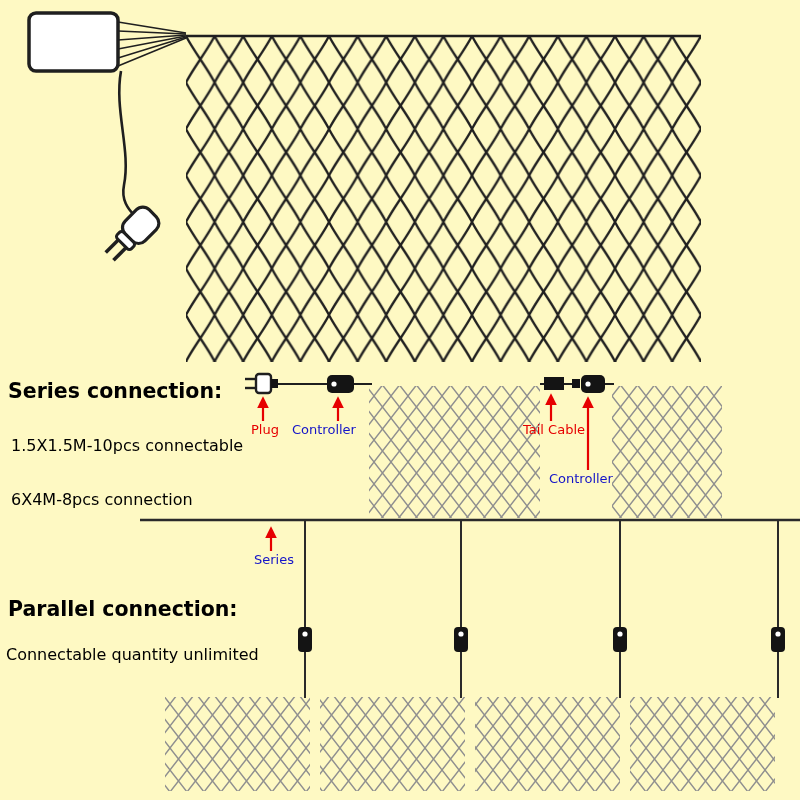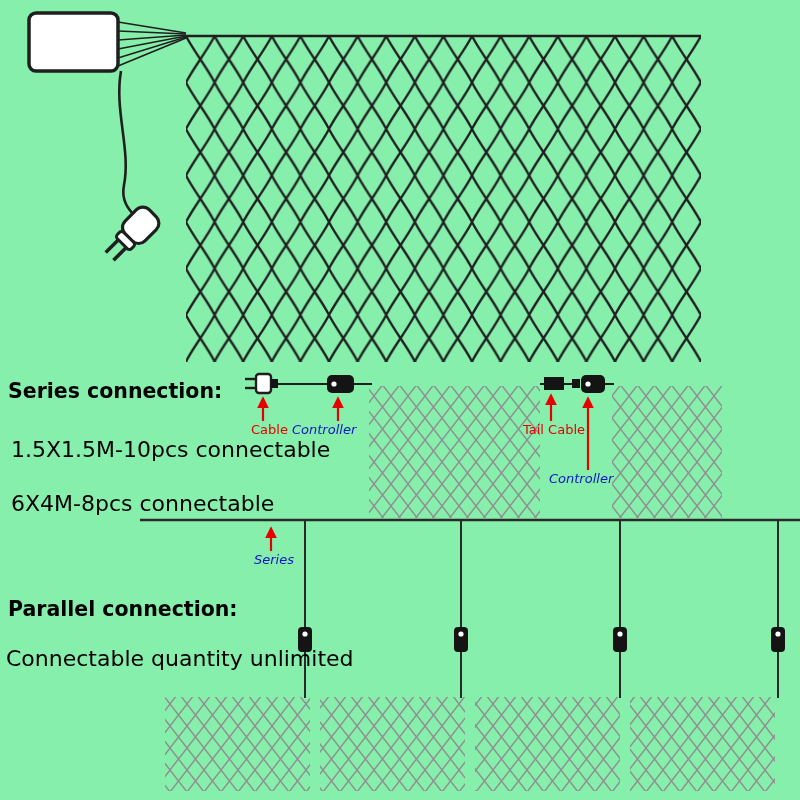--- a/index.html
+++ b/index.html
@@ -1,26 +1,26 @@
 <!DOCTYPE html>
 <html><head>
 <meta charset="utf-8">
 <style>
   html,body{margin:0;padding:0;background:#fff;}
   .canvas{
-    position:relative;width:800px;height:800px;background:#86efac;overflow:hidden;
+    position:relative;width:800px;height:800px;background:#fef9c3;overflow:hidden;
     font-family:"DejaVu Sans","Liberation Sans",sans-serif;
   }
   .layer{position:absolute;left:0;top:0;}
   .txt{position:absolute;white-space:nowrap;color:#000;line-height:1.15;}
   .h1{font-size:20.5px;font-weight:700;}
-  .spec{font-size:22px;}
+  .spec{font-size:16px;}
   .lbl{font-size:13px;}
   .red{color:#e60000;}
-  .blue{color:#1414c8;font-style:italic;}
+  .blue{color:#1414c8;}
 </style>
 </head>
 <body>
 
 <div class="canvas">
 
   <svg class="layer" width="800" height="800" viewBox="0 0 800 800">
     <defs>
       <pattern id="netBig" width="28.6" height="46.5" patternUnits="userSpaceOnUse" x="186" y="36">
         <path d="M0,0 C7,14 21.6,32.5 28.6,46.5 M28.6,0 C21.6,14 7,32.5 0,46.5" fill="none" stroke="#1f1f1f" stroke-width="2.3"></path>
@@ -118,23 +118,23 @@
 
       <rect x="165" y="697" width="145" height="94" fill="url(#netGray)"></rect>
       <rect x="320" y="697" width="145" height="94" fill="url(#netGray)"></rect>
       <rect x="475" y="697" width="145" height="94" fill="url(#netGray)"></rect>
       <rect x="630" y="697" width="145" height="94" fill="url(#netGray)"></rect>
     </g>
   </svg>
 
   <div class="txt h1" style="left:8px;top:380px">Series connection:</div>
   <div class="txt spec" style="left:11px;top:437px">1.5X1.5M-10pcs connectable</div>
-  <div class="txt spec" style="left:11px;top:491px">6X4M-8pcs connectable</div>
+  <div class="txt spec" style="left:11px;top:491px">6X4M-8pcs connection</div>
 
-  <div class="txt lbl red" style="left:251px;top:423px">Cable</div>
+  <div class="txt lbl red" style="left:251px;top:423px">Plug</div>
   <div class="txt lbl blue" style="left:292px;top:423px">Controller</div>
   <div class="txt lbl red" style="left:523px;top:423px">Tail Cable</div>
   <div class="txt lbl blue" style="left:549px;top:472px">Controller</div>
   <div class="txt lbl blue" style="left:254px;top:553px">Series</div>
 
   <div class="txt spec" style="left:6px;top:646px">Connectable quantity unlimited</div>
   <div class="txt h1" style="left:8px;top:598px">Parallel connection:</div>
 
 </div>
 

